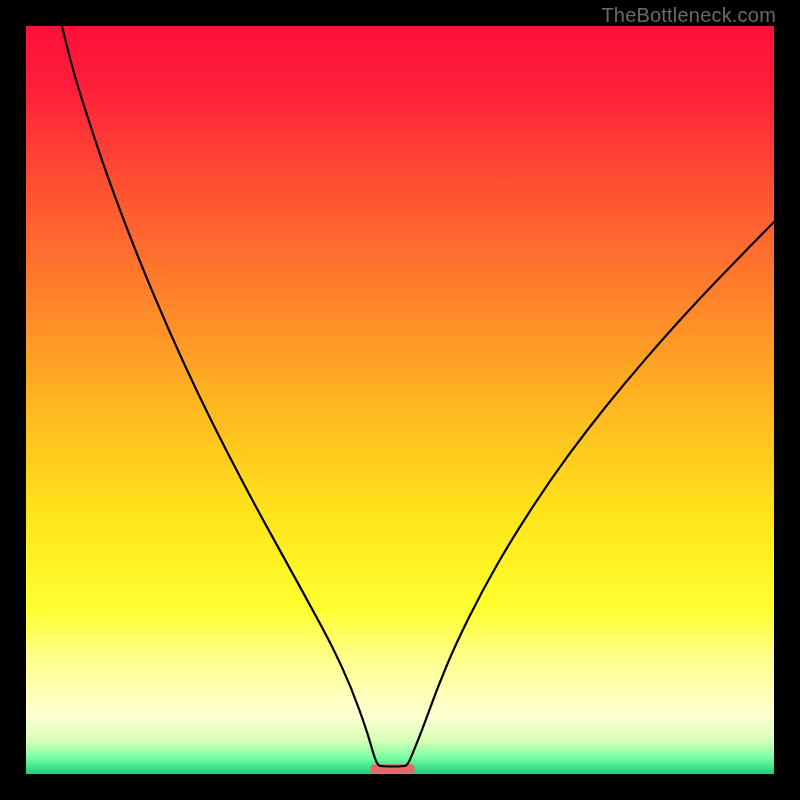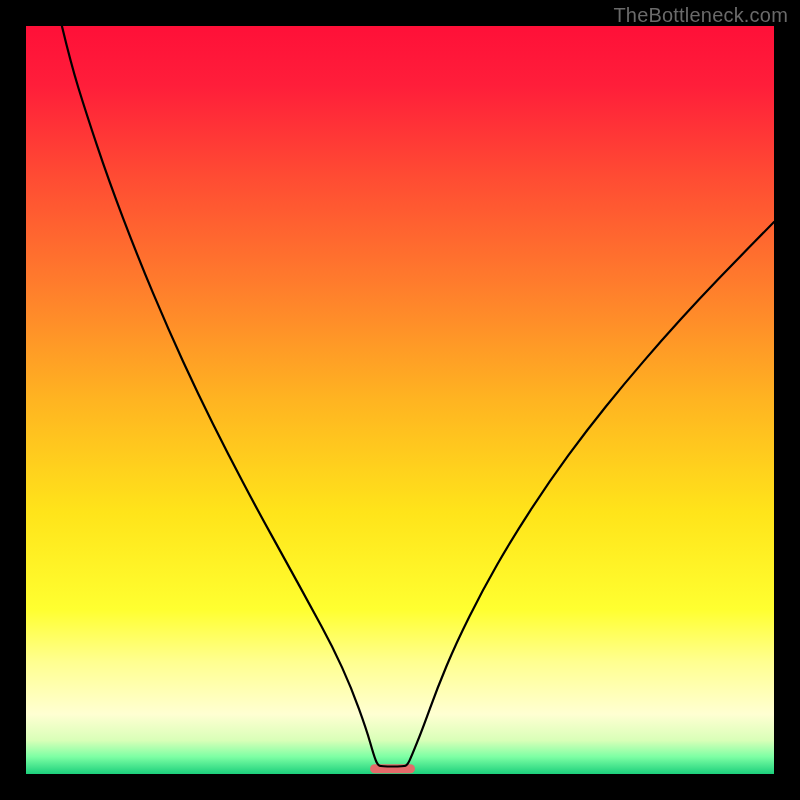--- a/index.html
+++ b/index.html
@@ -15,21 +15,21 @@
     position: absolute;
     left: 26px;
     top: 26px;
     width: 748px;
     height: 748px;
     background: #000;
   }
   .watermark {
     position: absolute;
     top: 4px;
-    right: 12px;
+    right: 24px;
     color: #6a6a6a;
     font-size: 20px;
     font-weight: 500;
     letter-spacing: 0.2px;
     z-index: 10;
   }
 </style>
 </head>
 <body>
 

